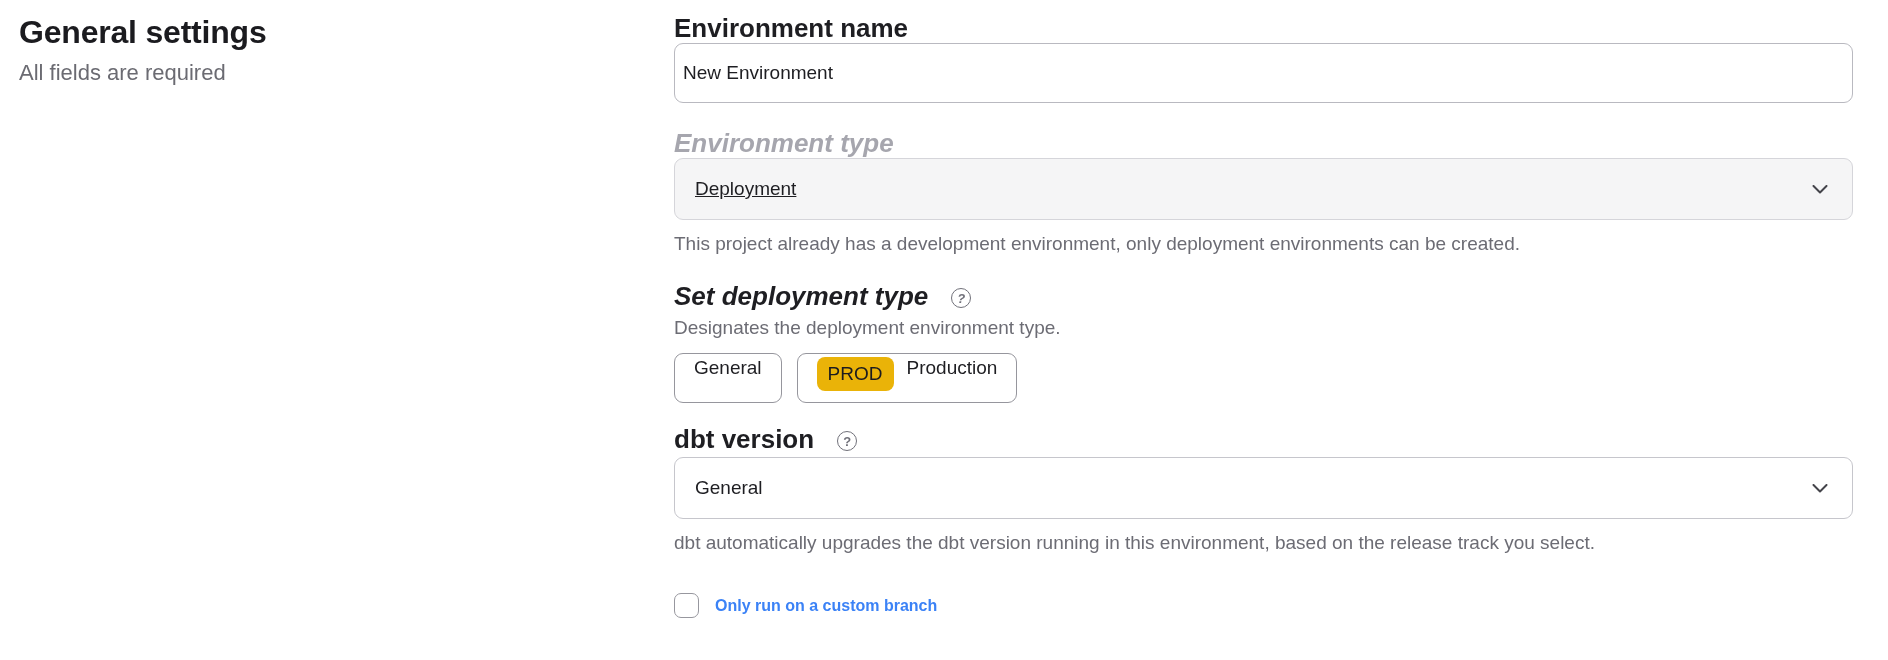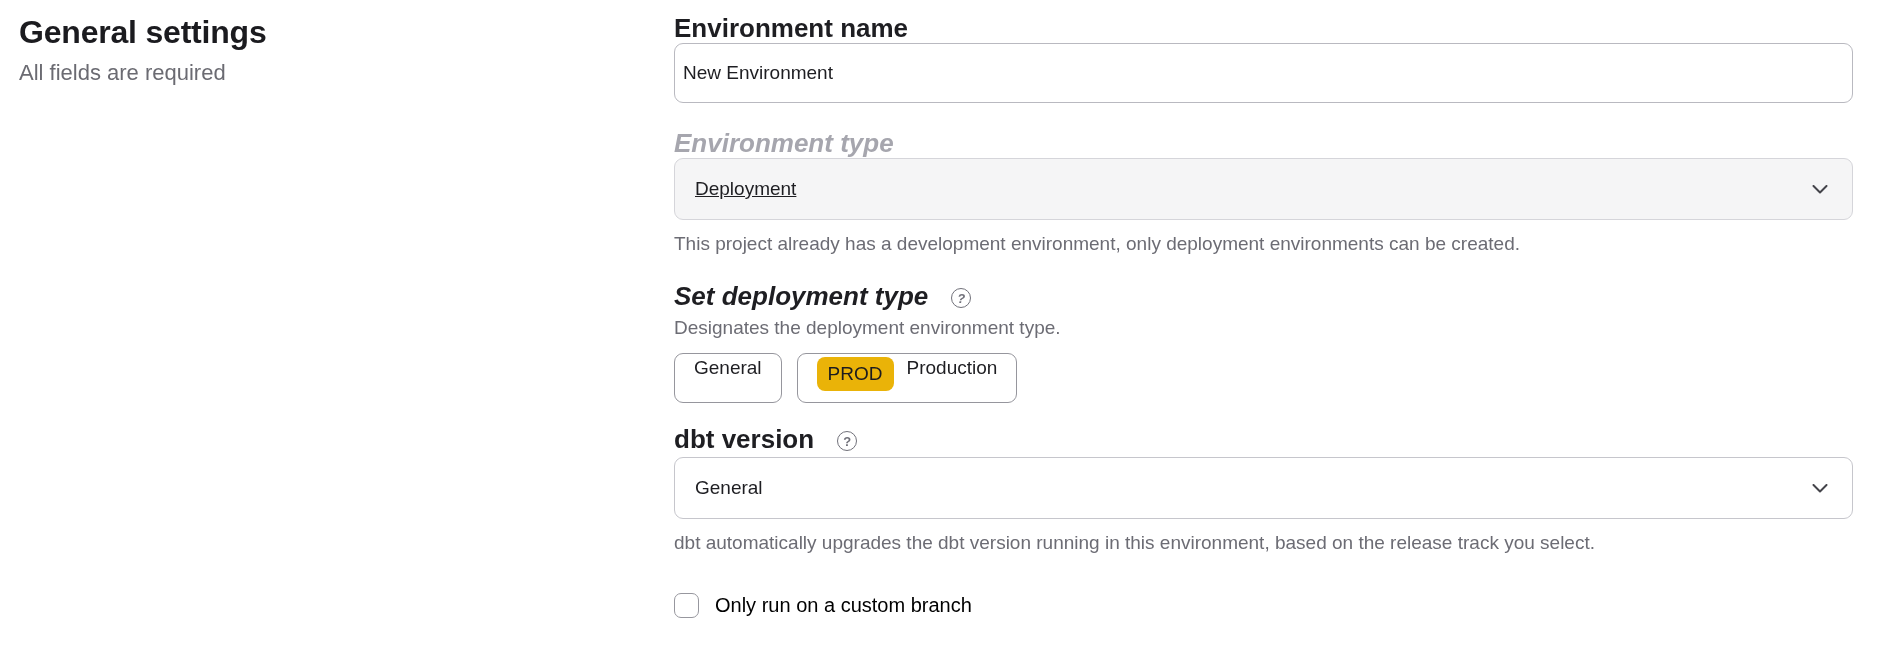--- a/index.html
+++ b/index.html
@@ -68,21 +68,21 @@
     padding: 0 11px; border-radius: 8px; font-size: 19px; font-weight: 500; color: #1b1b1f;
   }
   .badge-stg { background: #b1f1ba; }
   .badge-prod { background: #eab308; }
 
   .checkbox-row { margin-top: 38px; display: flex; align-items: center; gap: 16px; }
   .checkbox {
     width: 25px; height: 25px; border: 1.5px solid #97979e; border-radius: 7px;
     background: #ffffff; cursor: pointer; flex: 0 0 auto;
   }
-  .checkbox-label { font-size: 20px; font-weight: 400; color: #000000; }
+  .checkbox-label { font-size: 16px; font-weight: 700; color: #3b82f6; }
 </style>
 </head>
 <body>
 
 <div class="page">
 
   <div class="intro">
     <h1>General settings</h1>
     <p>All fields are required</p>
   </div>

